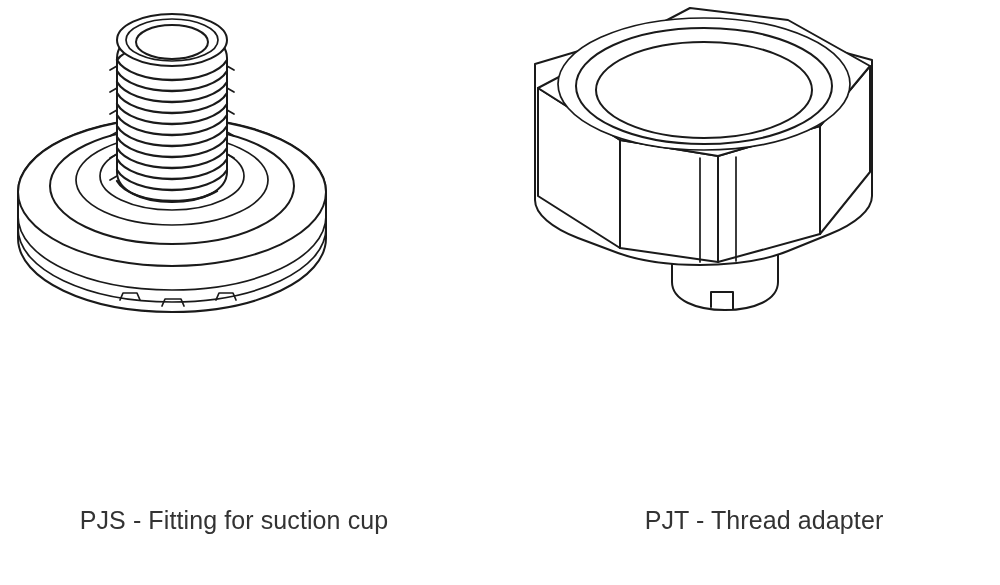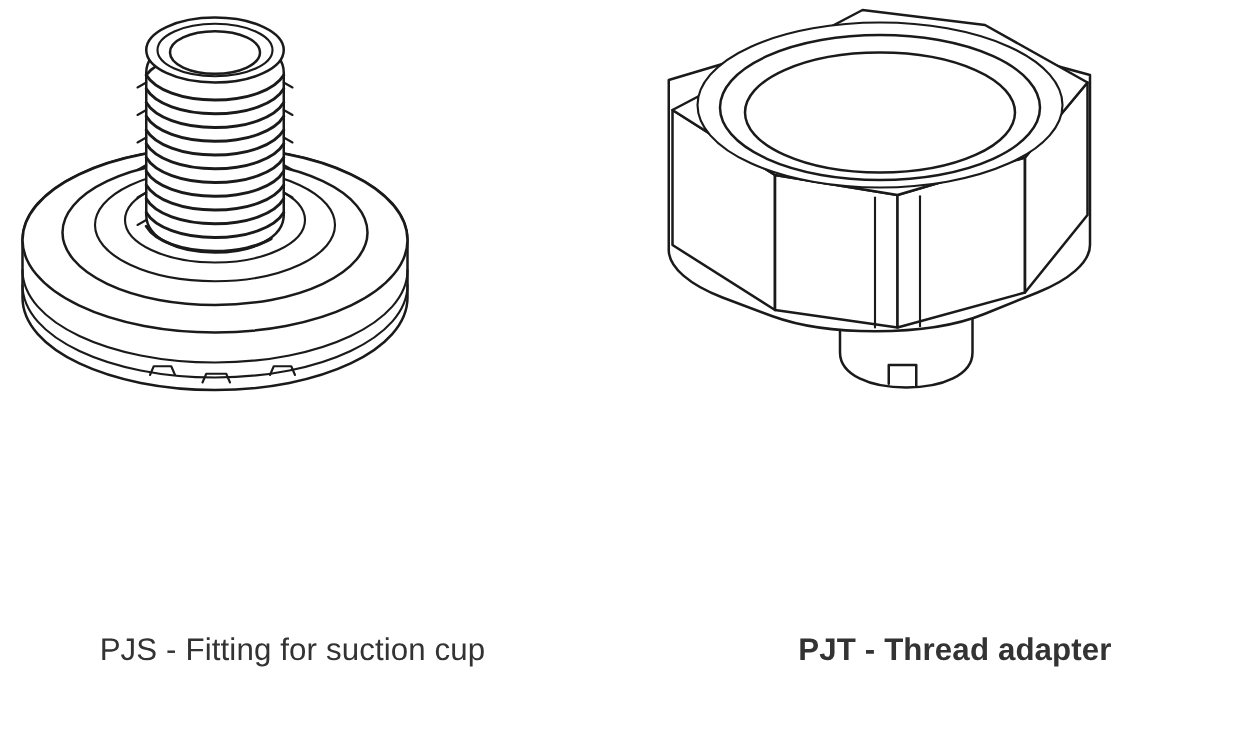--- a/index.html
+++ b/index.html
@@ -51,21 +51,21 @@
     width:500px;
     text-align:center;
     font-size:25px;
     line-height:30px;
     letter-spacing:0.1px;
     color:#333333;
     white-space:nowrap;
     font-family:"Liberation Sans", sans-serif;
   }
   .part-card.card-0 .part-label{ text-indent:-32px; }
-  .part-card.card-1 .part-label{ text-indent:28px;font-weight:bold; }
+  .part-card.card-1 .part-label{ text-indent:28px; }
 
   
   .ln{
     fill:none;
     stroke:#1a1a1a;
     stroke-width:2;
     stroke-linejoin:round;
     stroke-linecap:round;
   }
   .ln-thin{

